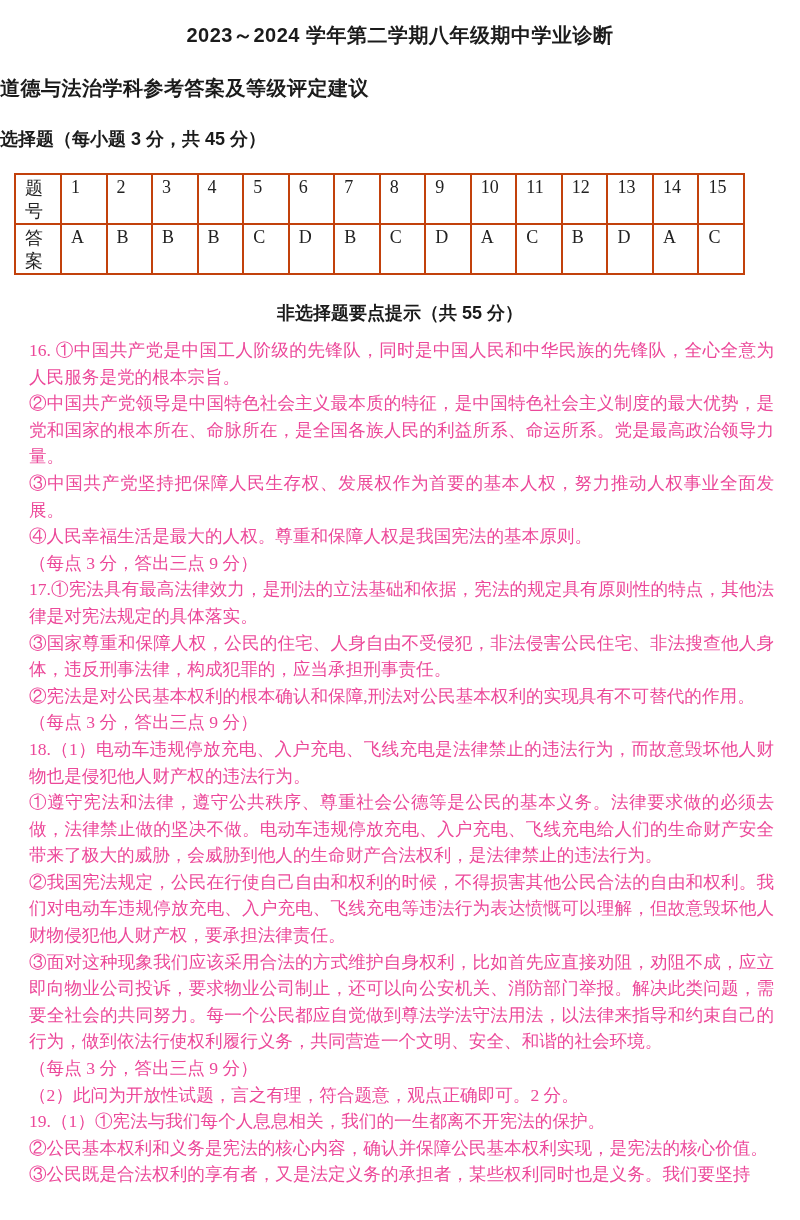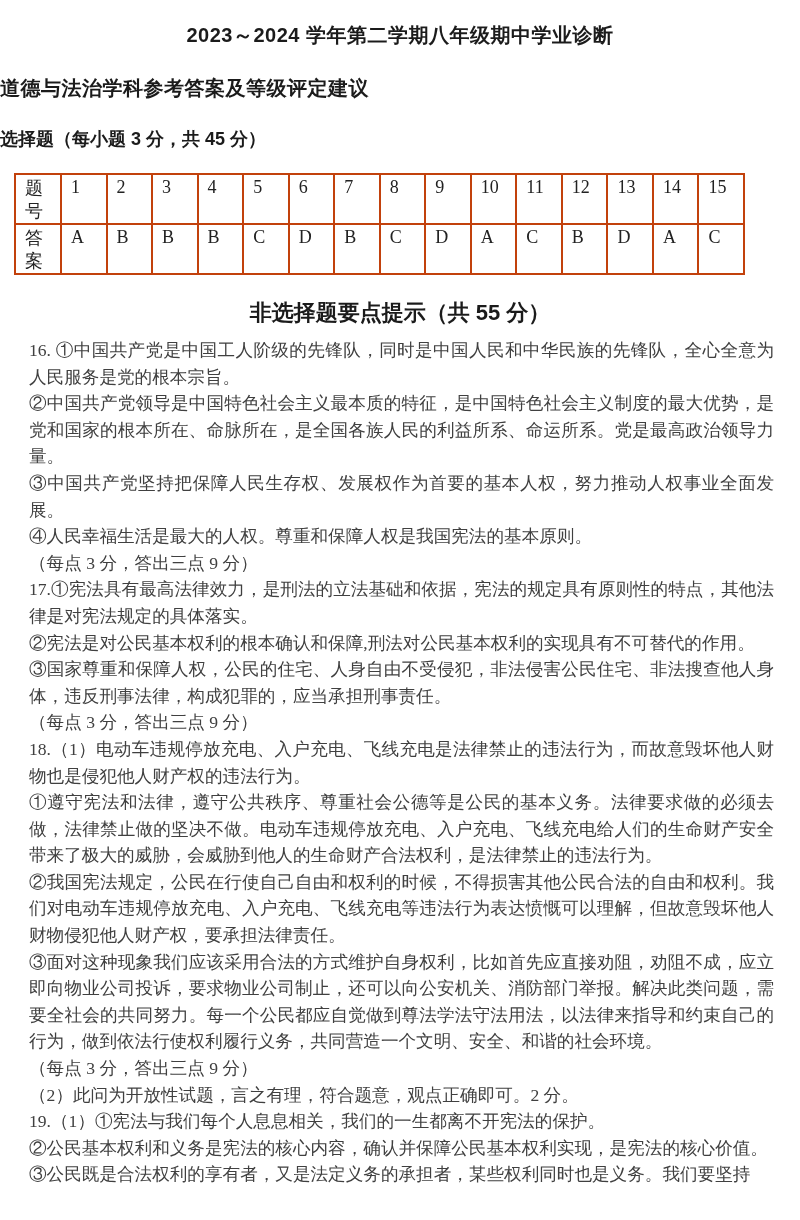--- a/index.html
+++ b/index.html
@@ -65,32 +65,32 @@
     width: 1.15em;
     line-height: 1.25;
     word-break: break-all;
   }
   .section2 {
     margin: 0;
     padding-top: 26px;
     text-align: center;
     font-family: "Liberation Sans", sans-serif;
     font-weight: bold;
-    font-size: 22px;
+    font-size: 18px;
     line-height: 24px;
   }
   .bodytext {
     margin: 12px 16px 0 29px;
     width: 745px;
     font-family: "Liberation Serif", serif;
     font-size: 17.6px;
     line-height: 26.6px;
     text-align: justify;
     text-justify: inter-ideograph;
-    color: #404040;
+    color: #ec4899;
   }
   .bodytext p {
     margin: 0;
     padding: 0;
   }
 </style>
 </head>
 <body>
 
 <div class="page">
@@ -160,22 +160,22 @@
 
   <h3 class="section2">非选择题要点提示（共 55 分）</h3>
 
   <div class="bodytext">
     <p>16. ①中国共产党是中国工人阶级的先锋队，同时是中国人民和中华民族的先锋队，全心全意为人民服务是党的根本宗旨。</p>
     <p>②中国共产党领导是中国特色社会主义最本质的特征，是中国特色社会主义制度的最大优势，是党和国家的根本所在、命脉所在，是全国各族人民的利益所系、命运所系。党是最高政治领导力量。</p>
     <p>③中国共产党坚持把保障人民生存权、发展权作为首要的基本人权，努力推动人权事业全面发展。</p>
     <p>④人民幸福生活是最大的人权。尊重和保障人权是我国宪法的基本原则。</p>
     <p>（每点 3 分，答出三点 9 分）</p>
     <p>17.①宪法具有最高法律效力，是刑法的立法基础和依据，宪法的规定具有原则性的特点，其他法律是对宪法规定的具体落实。</p>
+    <p>③国家尊重和保障人权，公民的住宅、人身自由不受侵犯，非法侵害公民住宅、非法搜查他人身体，违反刑事法律，构成犯罪的，应当承担刑事责任。</p>
     <p>②宪法是对公民基本权利的根本确认和保障,刑法对公民基本权利的实现具有不可替代的作用。</p>
-    <p>③国家尊重和保障人权，公民的住宅、人身自由不受侵犯，非法侵害公民住宅、非法搜查他人身体，违反刑事法律，构成犯罪的，应当承担刑事责任。</p>
     <p>（每点 3 分，答出三点 9 分）</p>
     <p>18.（1）电动车违规停放充电、入户充电、飞线充电是法律禁止的违法行为，而故意毁坏他人财物也是侵犯他人财产权的违法行为。</p>
     <p>①遵守宪法和法律，遵守公共秩序、尊重社会公德等是公民的基本义务。法律要求做的必须去做，法律禁止做的坚决不做。电动车违规停放充电、入户充电、飞线充电给人们的生命财产安全带来了极大的威胁，会威胁到他人的生命财产合法权利，是法律禁止的违法行为。</p>
     <p>②我国宪法规定，公民在行使自己自由和权利的时候，不得损害其他公民合法的自由和权利。我们对电动车违规停放充电、入户充电、飞线充电等违法行为表达愤慨可以理解，但故意毁坏他人财物侵犯他人财产权，要承担法律责任。</p>
     <p>③面对这种现象我们应该采用合法的方式维护自身权利，比如首先应直接劝阻，劝阻不成，应立即向物业公司投诉，要求物业公司制止，还可以向公安机关、消防部门举报。解决此类问题，需要全社会的共同努力。每一个公民都应自觉做到尊法学法守法用法，以法律来指导和约束自己的行为，做到依法行使权利履行义务，共同营造一个文明、安全、和谐的社会环境。</p>
     <p>（每点 3 分，答出三点 9 分）</p>
     <p>（2）此问为开放性试题，言之有理，符合题意，观点正确即可。2 分。</p>
     <p>19.（1）①宪法与我们每个人息息相关，我们的一生都离不开宪法的保护。</p>
     <p>②公民基本权利和义务是宪法的核心内容，确认并保障公民基本权利实现，是宪法的核心价值。</p>
     <p>③公民既是合法权利的享有者，又是法定义务的承担者，某些权利同时也是义务。我们要坚持</p>

